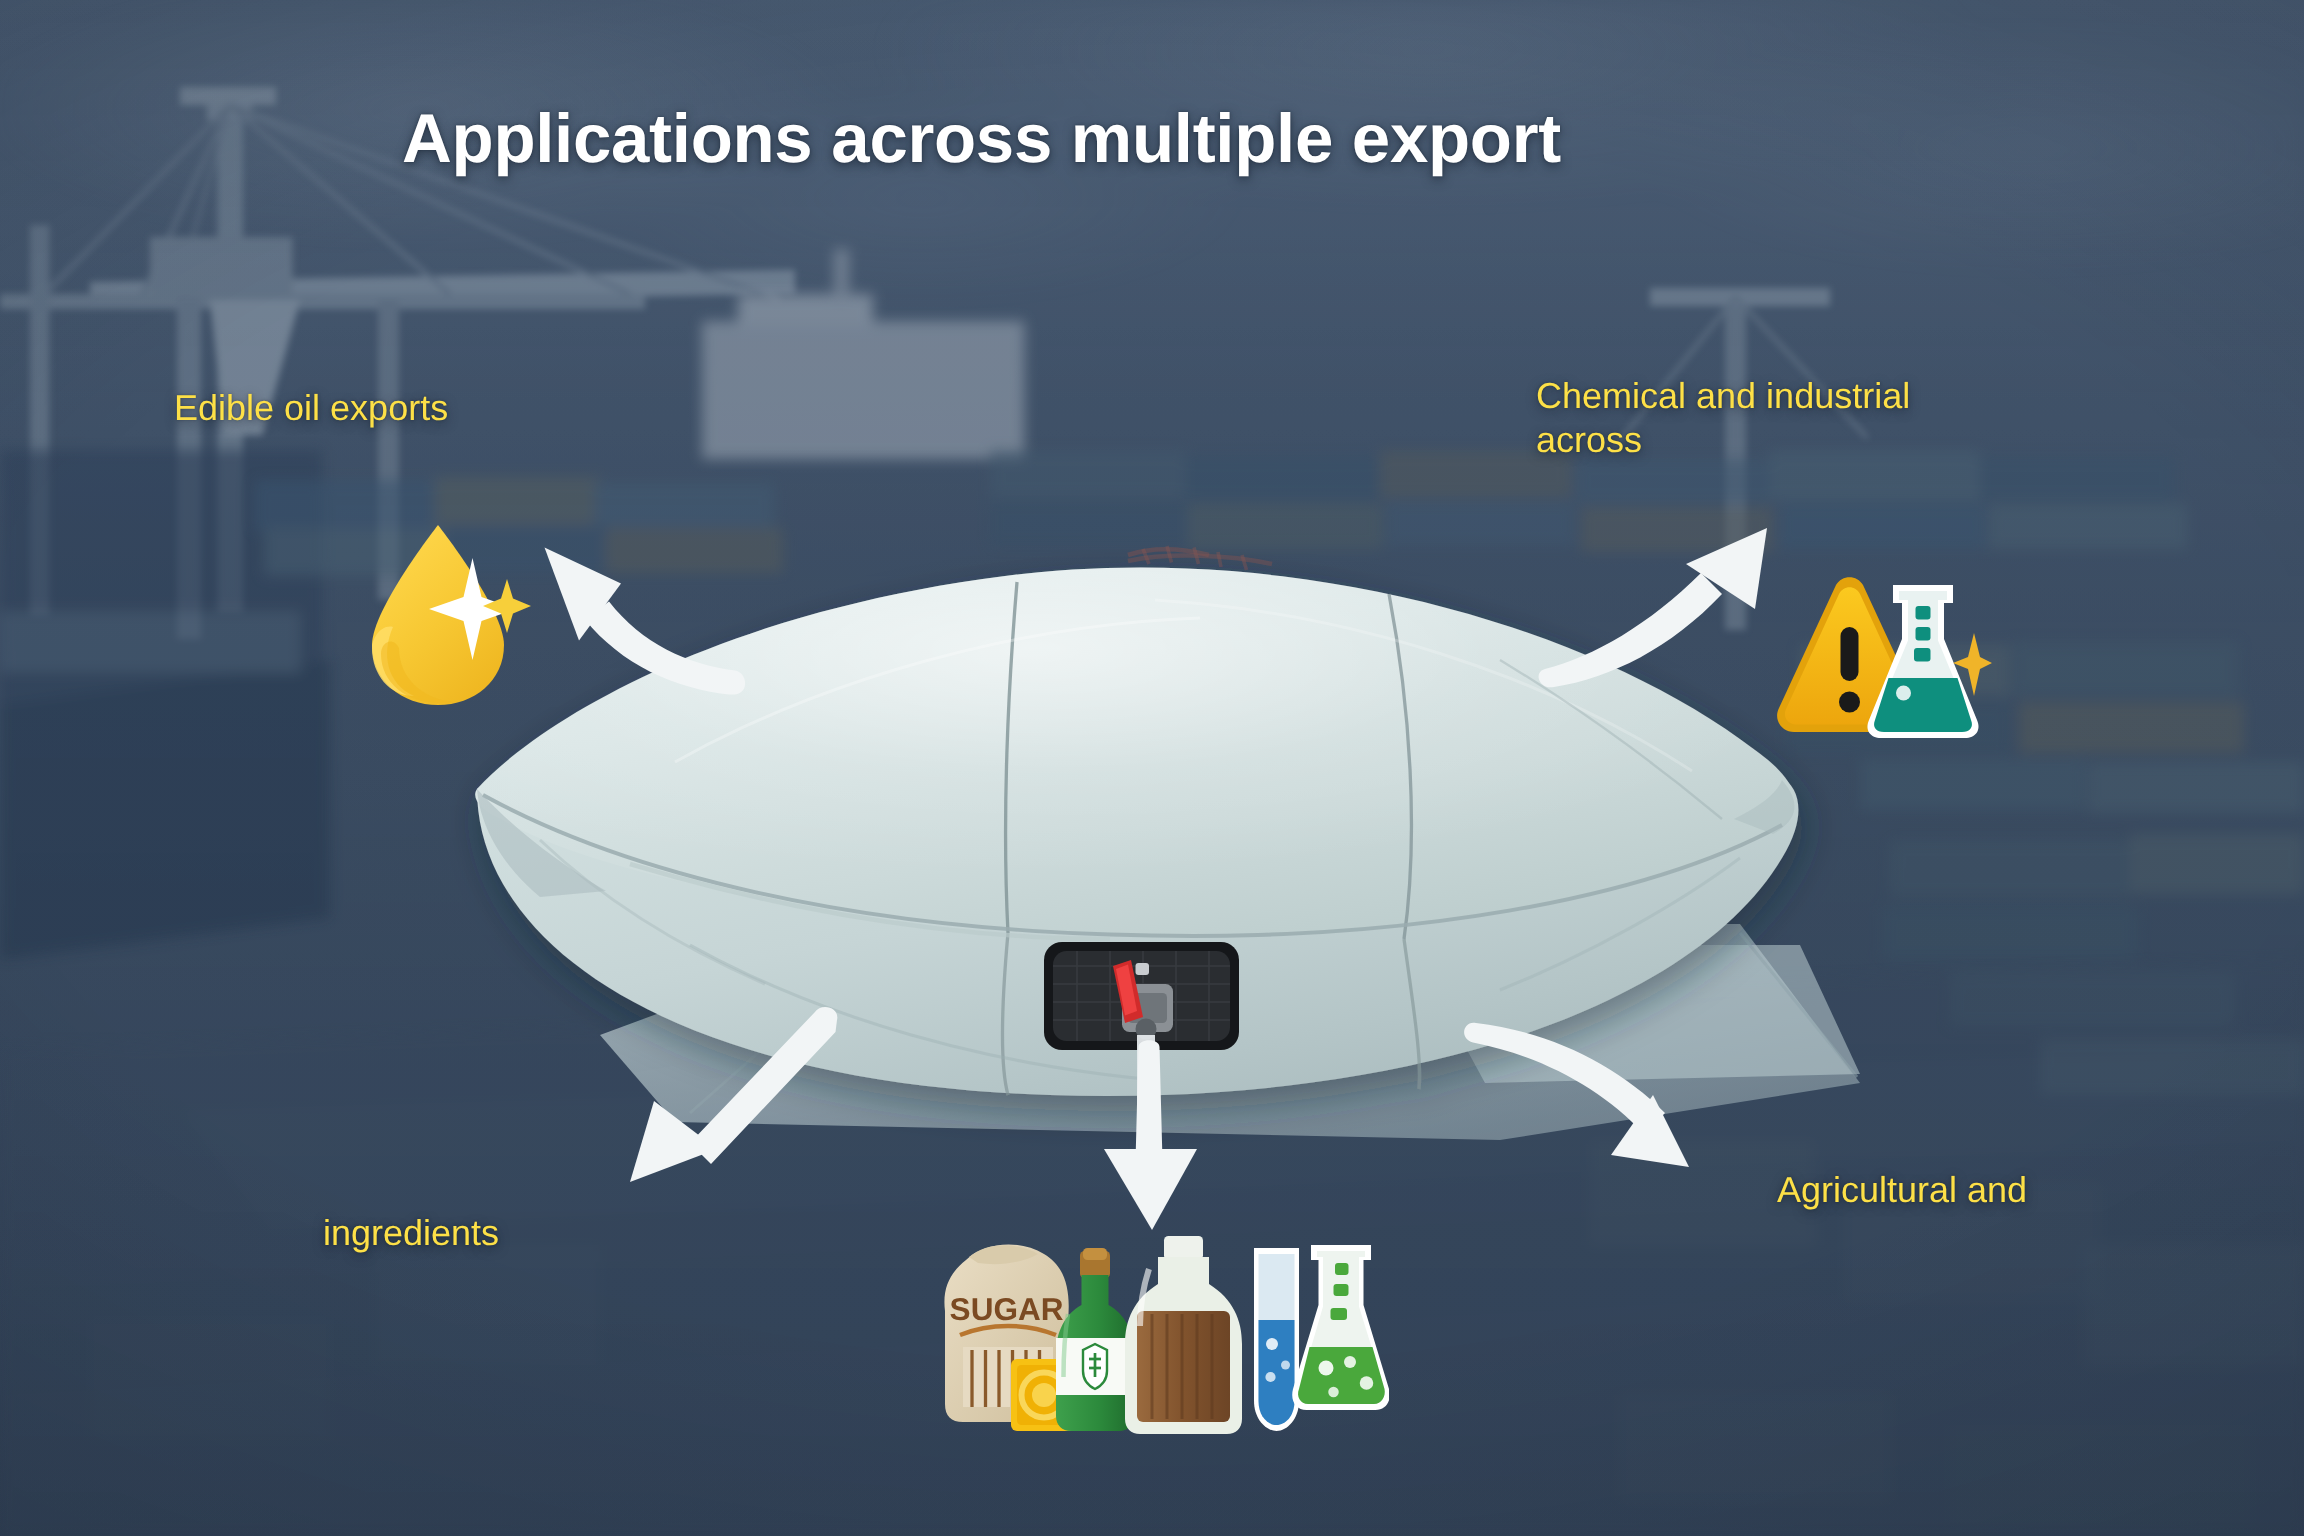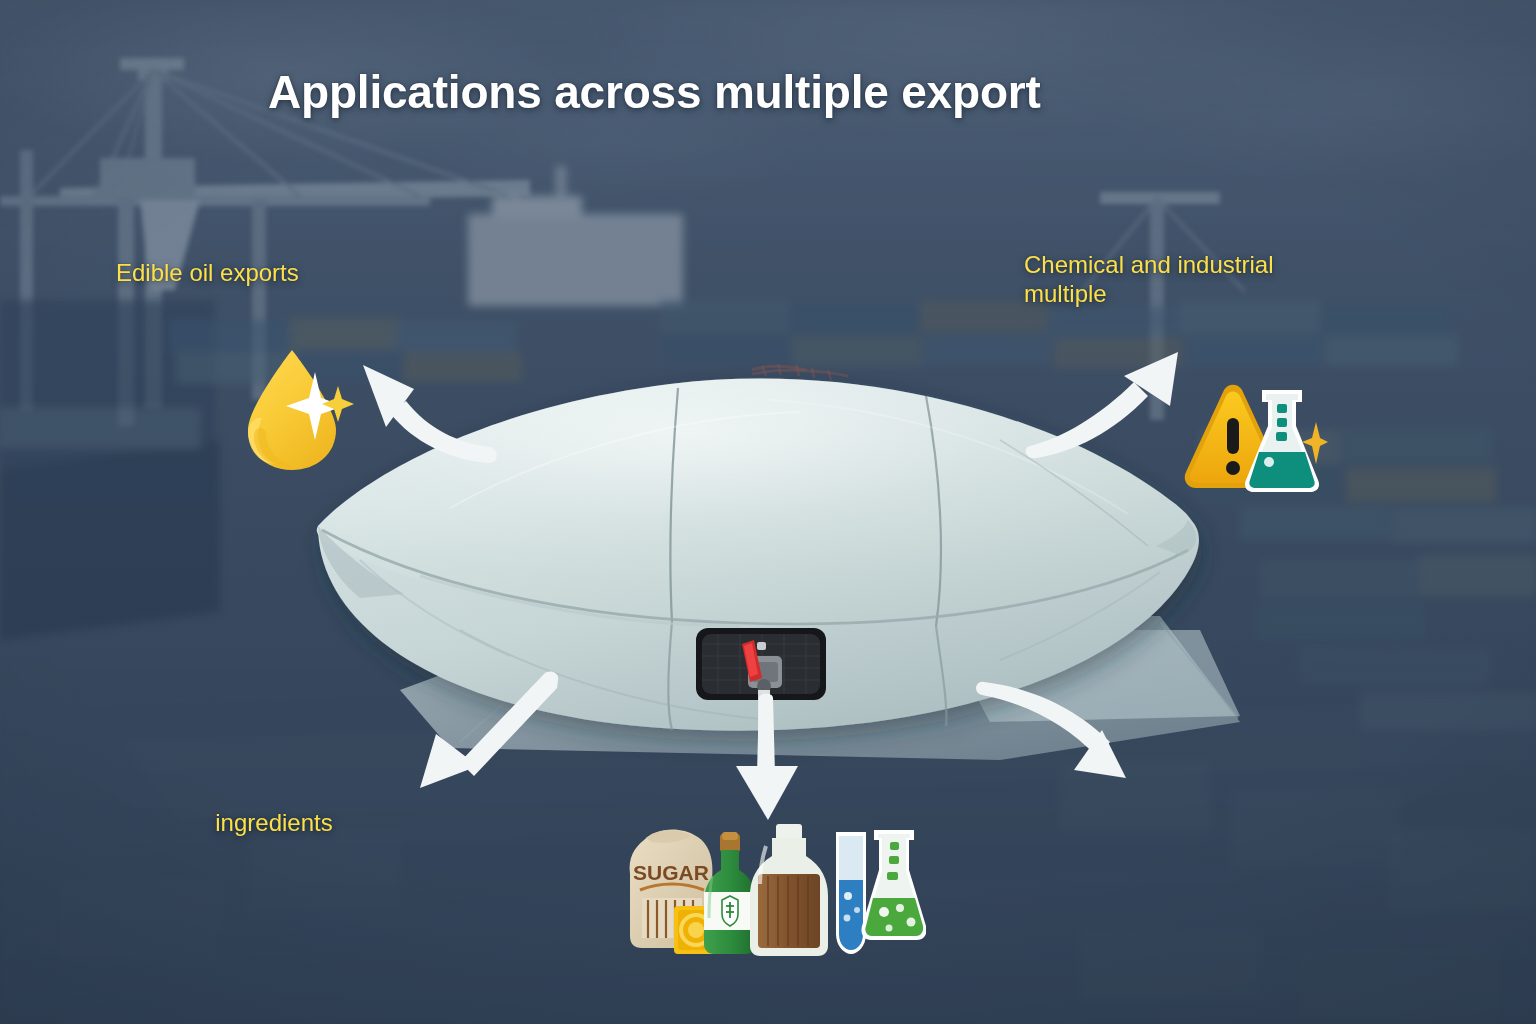--- a/index.html
+++ b/index.html
@@ -500,25 +500,25 @@
   <div class="title">
     <span>Applications across multiple export</span><br>
   </div>
 
   <div class="label lbl-edible">
     <span>Edible oil exports</span>
   </div>
 
   <div class="label lbl-chemical">
     <span>Chemical and industrial</span><br>
-    <span>multiple</span>
+    <span>across</span>
   </div>
 
   <div class="label lbl-food">
     <br>
     <span>ingredients</span>
   </div>
 
   <div class="label lbl-agri">
-    <br>
+    <span>Agricultural and</span><br>
   </div>
 
 </div>
 
 </body></html>

